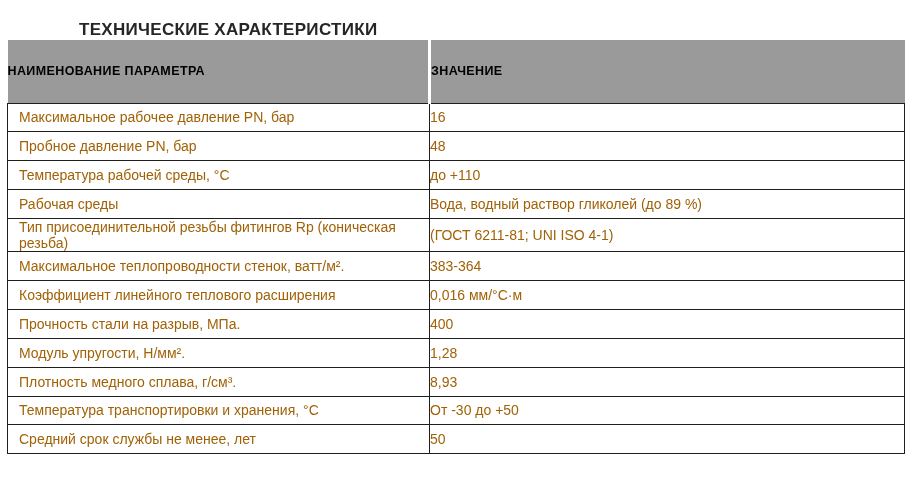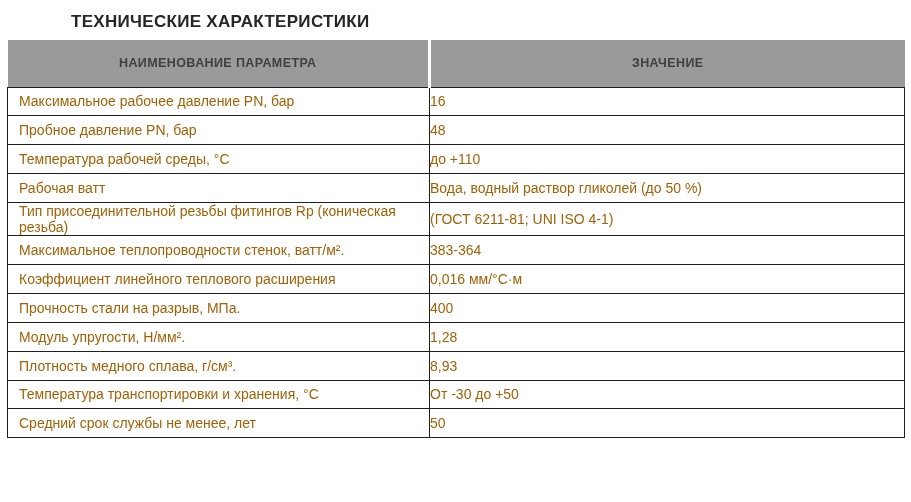--- a/index.html
+++ b/index.html
@@ -6,43 +6,43 @@
   html, body {
     margin: 0; padding: 0;
     width: 911px; height: 502px;
     background: #ffffff;
     font-family: "Liberation Sans", sans-serif;
     overflow: hidden;
   }
   .page-title {
     position: absolute;
     left: 63px; top: 4px;
-    margin: 8px;
+    margin: 16px;
     font-size: 17px;
     font-weight: 700;
     letter-spacing: 0.3px;
     color: #262626;
   }
   table.specs {
     position: absolute;
     left: 7px; top: 40px;
     width: 897px;
     border-collapse: collapse;
     table-layout: fixed;
   }
   col.c1 { width: 422px; }
   col.c2 { width: 475px; }
   thead th {
     background: #9a9a9a;
-    color: #404040;
+    color: #000000;
     font-size: 12.5px;
     font-weight: 700;
     letter-spacing: 0.4px;
-    height: 47px;
-    text-align: center;
+    height: 63px;
+    text-align: left;
     vertical-align: middle;
     border: none;
     padding: 0;
   }
   thead th.param-head { border-right: 3px solid #ffffff; }
   tbody td {
     border: 1.6px solid #1f1f1f;
     background: #ffffff;
     height: 28.9px;
     font-size: 14px;
@@ -82,22 +82,22 @@
       </tr>
       <tr>
         <td class="param">Пробное давление PN, бар</td>
         <td class="value">48</td>
       </tr>
       <tr>
         <td class="param">Температура рабочей среды, °С</td>
         <td class="value">до +110</td>
       </tr>
       <tr>
-        <td class="param">Рабочая ватт</td>
-        <td class="value">Вода, водный раствор гликолей (до 50 %)</td>
+        <td class="param">Рабочая среды</td>
+        <td class="value">Вода, водный раствор гликолей (до 89 %)</td>
       </tr>
       <tr>
         <td class="param">Тип присоединительной резьбы фитингов Rp (коническая резьба)</td>
         <td class="value">(ГОСТ 6211-81; UNI ISO 4-1)</td>
       </tr>
       <tr>
         <td class="param">Максимальное теплопроводности стенок, ватт/м².</td>
         <td class="value">383-364</td>
       </tr>
       <tr>

